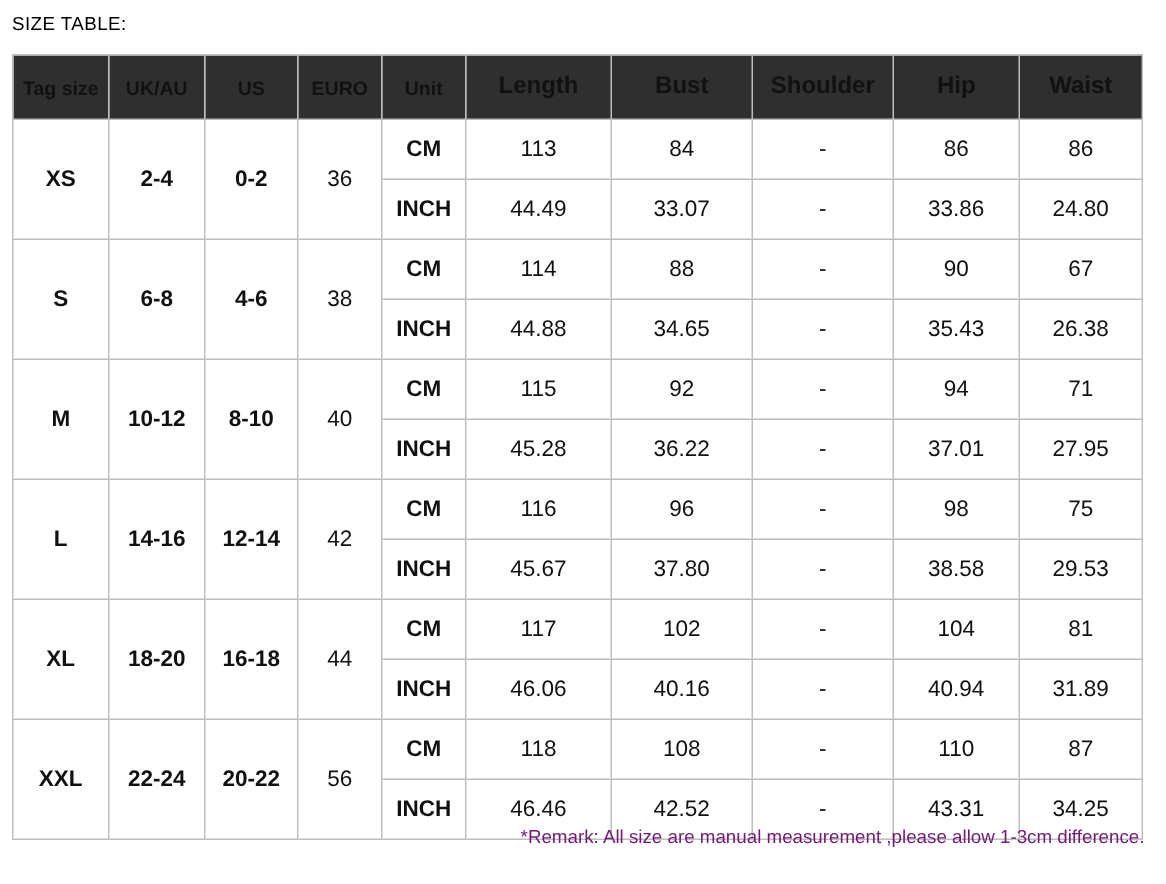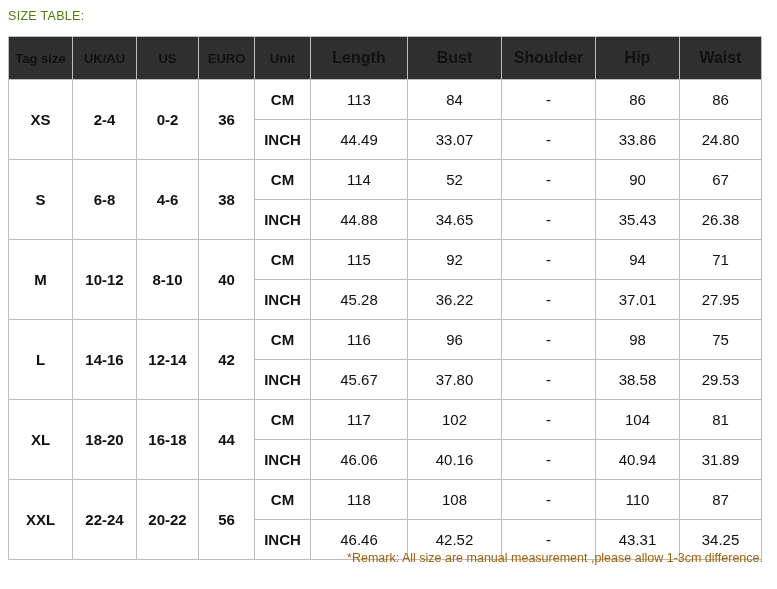--- a/index.html
+++ b/index.html
@@ -19,21 +19,21 @@
     position: relative;
     width: 777px;
     height: 589px;
     box-sizing: border-box;
   }
   .caption {
     position: absolute;
     left: 8px;
     top: 9px;
     font-size: 12.5px;
-    color: #4d7c0f;
+    color: #000000;
     letter-spacing: 0.3px;
   }
   .table-wrap {
     position: absolute;
     left: 8px;
     top: 36px;
     width: 753px;
   }
   table.size-table {
     border-collapse: collapse;
@@ -69,41 +69,41 @@
   td.tag-cell {
     font-size: 19px;
     font-weight: bold;
   }
   td.alt-cell {
     font-size: 17px;
     font-weight: bold;
   }
   td.euro-cell {
     font-size: 19px;
-    font-weight: bold;
+    font-weight: normal;
   }
   td.unit-cell {
     font-size: 13.5px;
     font-weight: bold;
     margin-left: 47px;
   }
   td.val-cell {
     font-size: 16px;
   }
   tr.band-even td.tag-cell,
   tr.band-even td.alt-cell,
   tr.band-even td.euro-cell {
     background: #ffffff;
   }
   .remark {
     position: absolute;
     right: 14px;
     bottom: 24px;
     font-size: 12.5px;
-    color: #a16207;
+    color: #701a75;
   }
   col.c0 { width: 64px; }
   col.c1 { width: 64px; }
   col.c2 { width: 62px; }
   col.c3 { width: 56px; }
   col.c4 { width: 56px; }
   col.c5 { width: 97px; }
   col.c6 { width: 94px; }
   col.c7 { width: 94px; }
   col.c8 { width: 84px; }
@@ -167,21 +167,21 @@
           <td class="val-cell">24.80</td>
         </tr>
 
         <tr class="band-even">
           <td class="tag-cell" rowspan="2">S</td>
           <td class="alt-cell" rowspan="2">6-8</td>
           <td class="alt-cell" rowspan="2">4-6</td>
           <td class="euro-cell" rowspan="2">38</td>
           <td class="unit-cell">CM</td>
           <td class="val-cell">114</td>
-          <td class="val-cell">52</td>
+          <td class="val-cell">88</td>
           <td class="val-cell">-</td>
           <td class="val-cell">90</td>
           <td class="val-cell">67</td>
         </tr>
         <tr>
           <td class="unit-cell">INCH</td>
           <td class="val-cell">44.88</td>
           <td class="val-cell">34.65</td>
           <td class="val-cell">-</td>
           <td class="val-cell">35.43</td>

